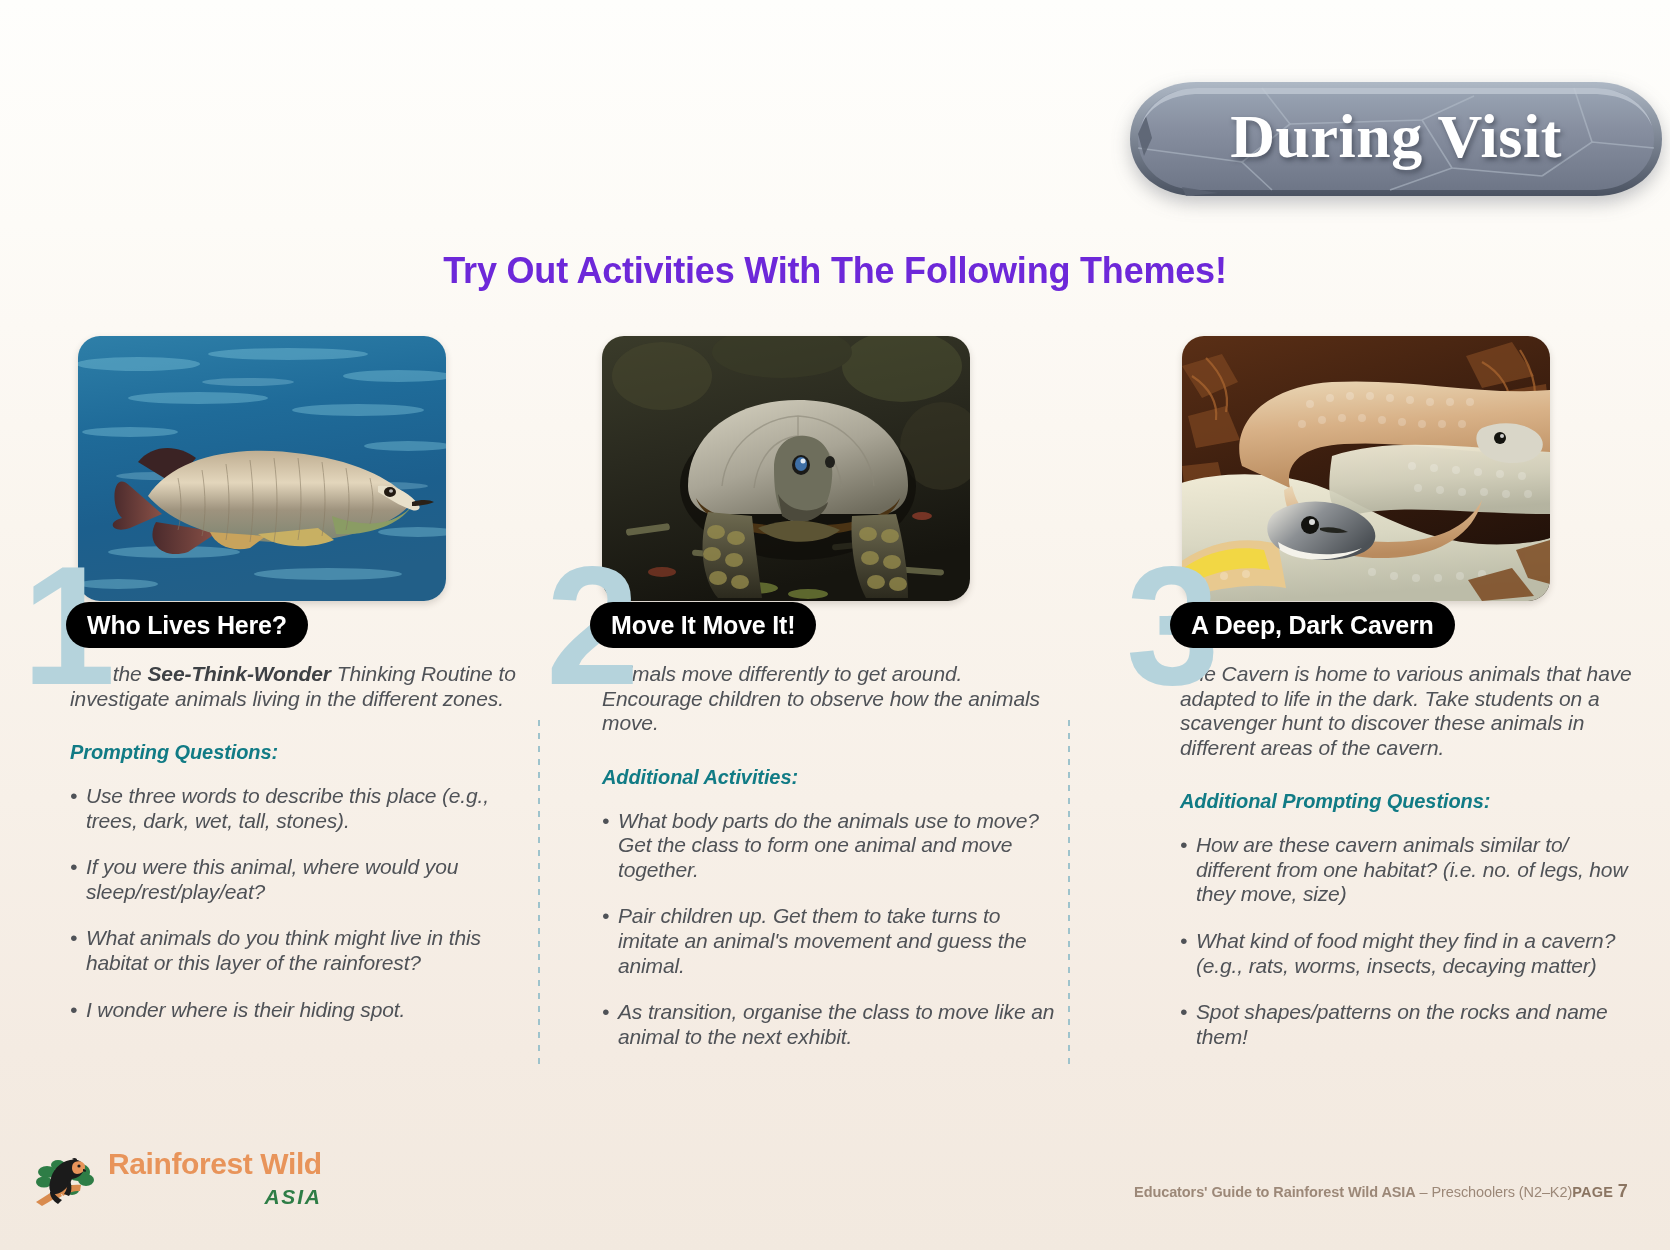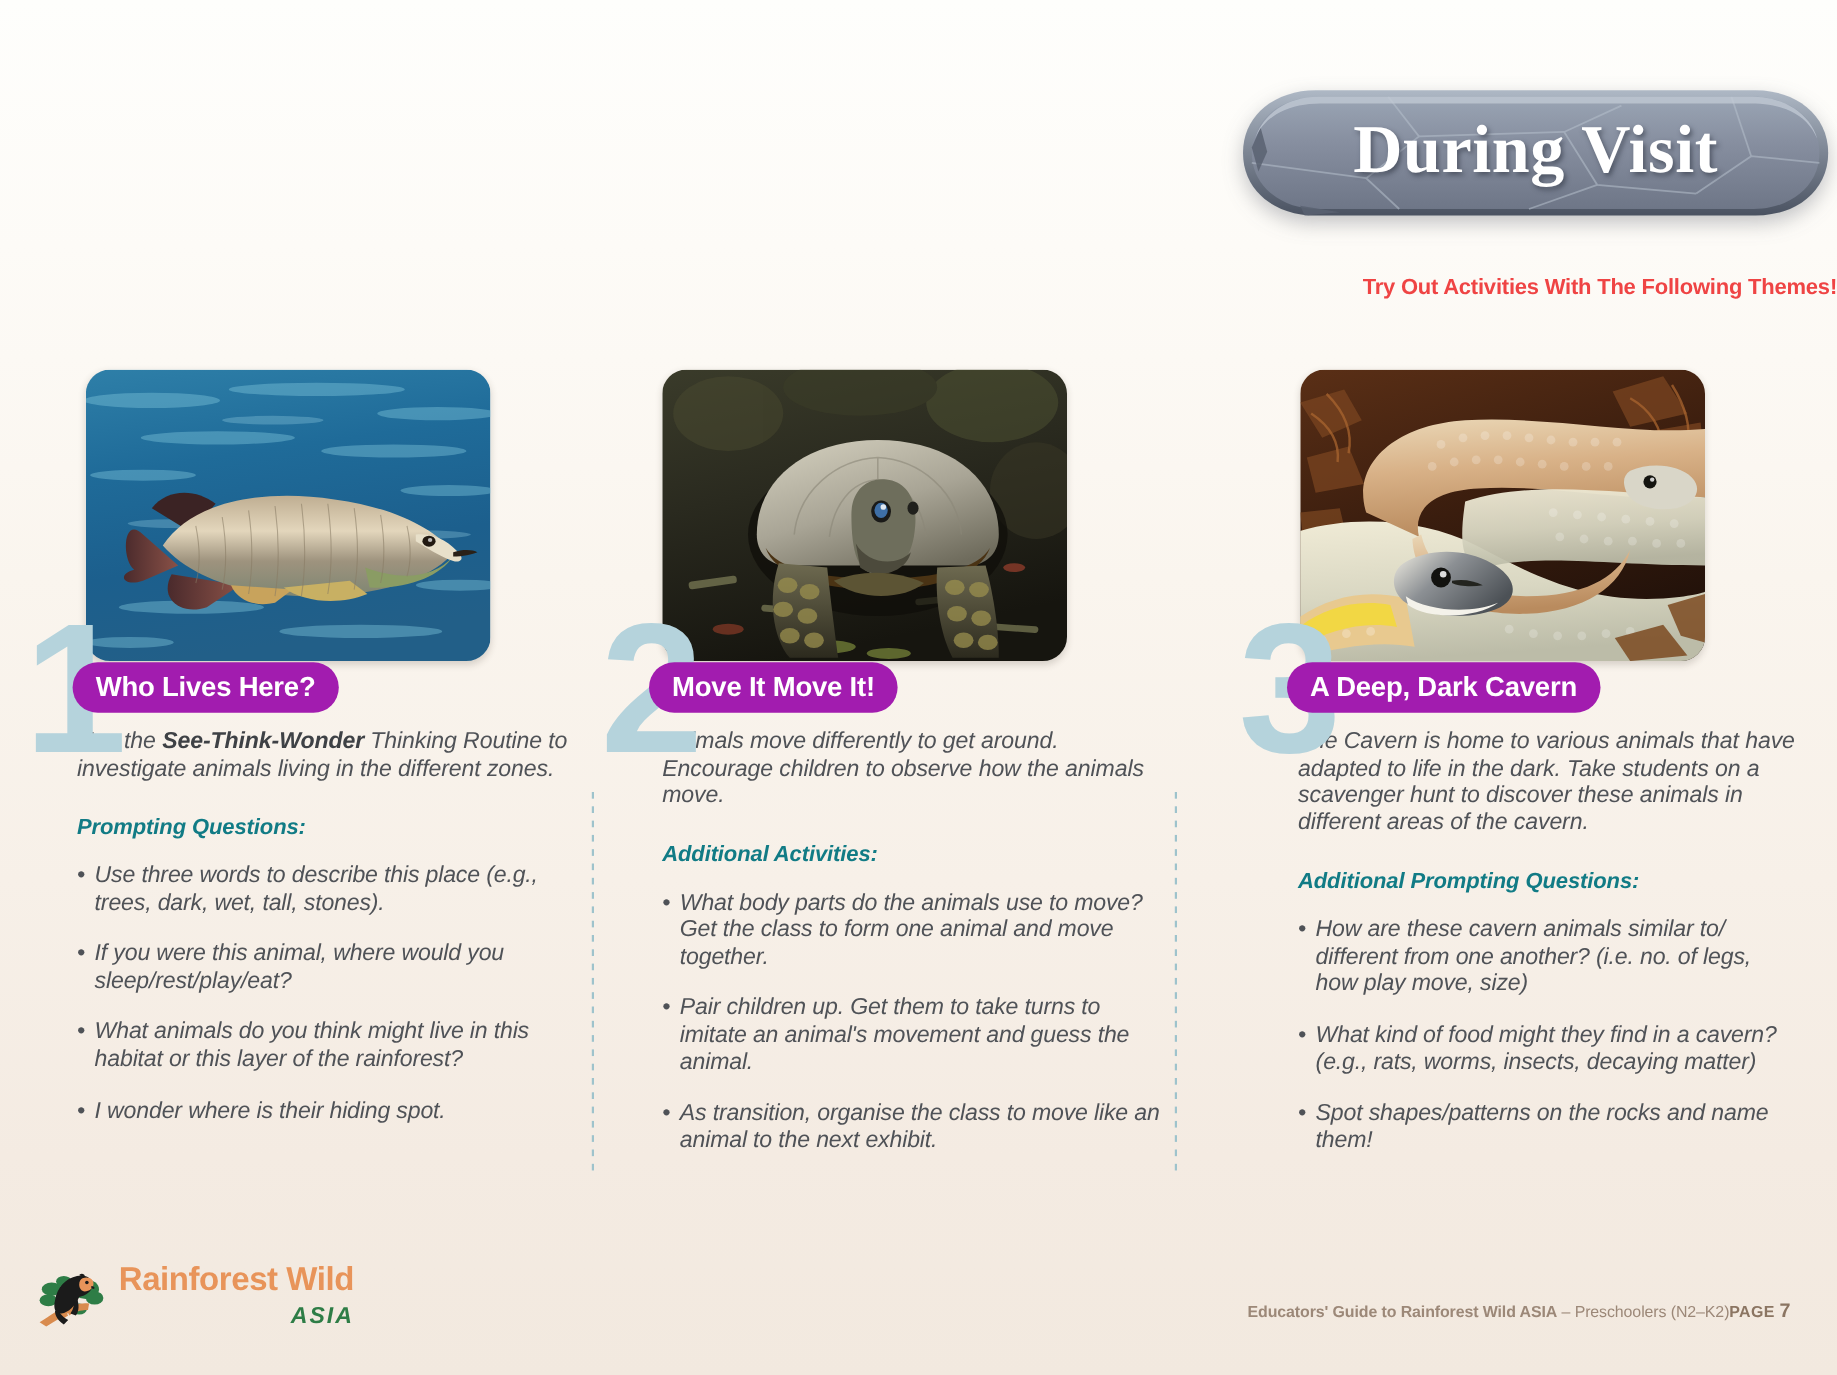--- a/index.html
+++ b/index.html
@@ -50,24 +50,24 @@
     letter-spacing: 0.5px;
     text-shadow: 2px 3px 5px rgba(40,46,58,0.55);
     padding-bottom: 6px;
   }
 
   
   .subtitle {
     position: absolute;
     top: 250px;
     left: 0; right: 0;
-    text-align: right;
-    font-size: 20px;
-    font-weight: bold;
-    color: #ef4444;
+    text-align: center;
+    font-size: 36px;
+    font-weight: bold;
+    color: #6d28d9;
     letter-spacing: -0.2px;
   }
 
   
   .columns {
     position: absolute;
     top: 330px;
     left: 0;
     width: 1670px;
     height: 760px;
@@ -123,21 +123,21 @@
   }
   .col-1 .bignum { left: 14px; }
   .col-2 .bignum { left: 14px; }
   .col-3 .bignum { left: 66px; }
 
   
   .pill {
     position: absolute;
     top: 272px;
     height: 46px;
-    background: #a21caf;
+    background: #000000;
     color: #fff;
     border-radius: 24px;
     display: inline-flex;
     align-items: center;
     padding: 0 21px;
     font-size: 25px;
     font-weight: bold;
     letter-spacing: -0.2px;
     white-space: nowrap;
     z-index: 2;
@@ -571,21 +571,21 @@
           <path d="M286,244 L330,232 L352,260 L300,265 Z"></path>
           <path d="M334,214 L368,204 L368,248 L346,242 Z"></path>
         </g>
       </svg>
     </div>
     <div class="pill">A Deep, Dark Cavern</div>
     <div class="body-block">
       <p class="intro">The Cavern is home to various animals that have adapted to life in the dark. Take students on a scavenger hunt to discover these animals in different areas of the cavern.</p>
       <p class="sub-head">Additional Prompting Questions:</p>
       <ul class="bullets">
-        <li>How are these cavern animals similar to/ different from one another? (i.e. no. of legs, how play move, size)</li>
+        <li>How are these cavern animals similar to/ different from one habitat? (i.e. no. of legs, how they move, size)</li>
         <li>What kind of food might they find in a cavern? (e.g., rats, worms, insects, decaying matter)</li>
         <li>Spot shapes/patterns on the rocks and name them!</li>
       </ul>
     </div>
   </div>
 </div>
 
 <div class="logo-block">
   <div class="logo-mark">
     <svg viewBox="0 0 62 62" aria-hidden="true">

